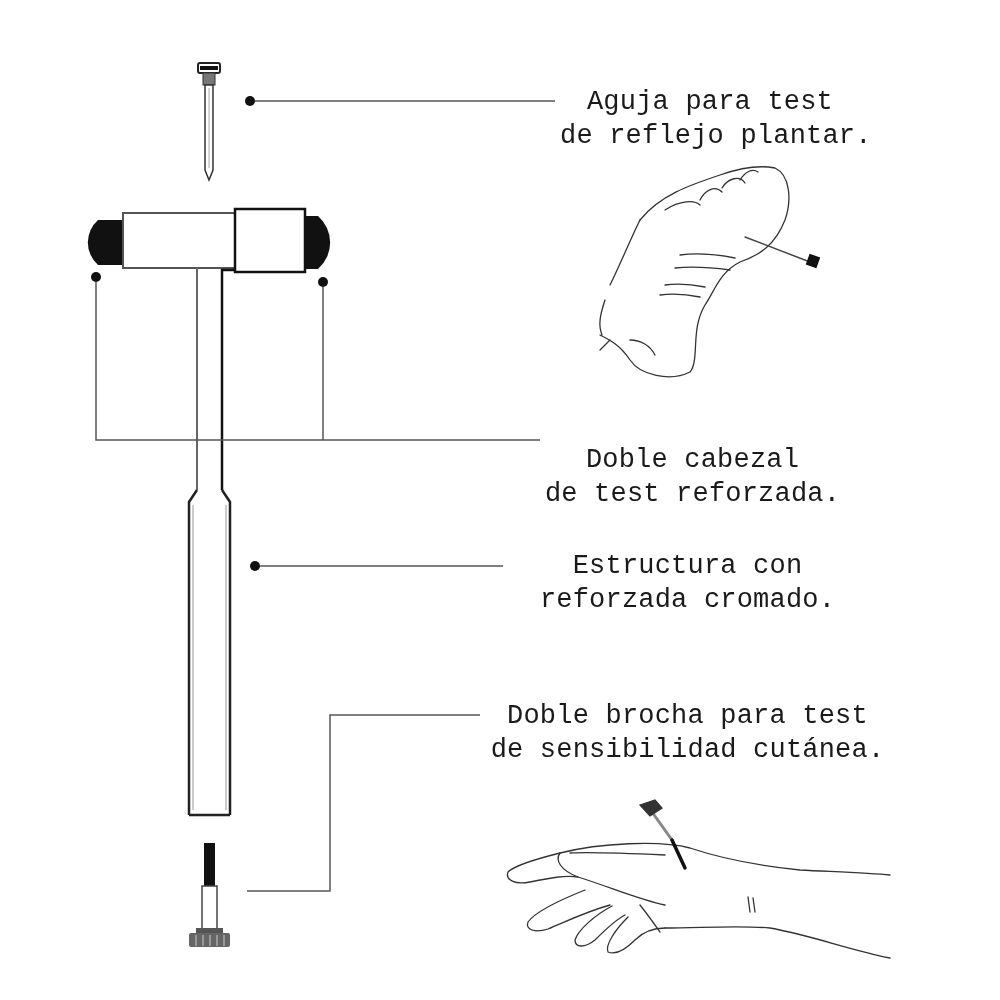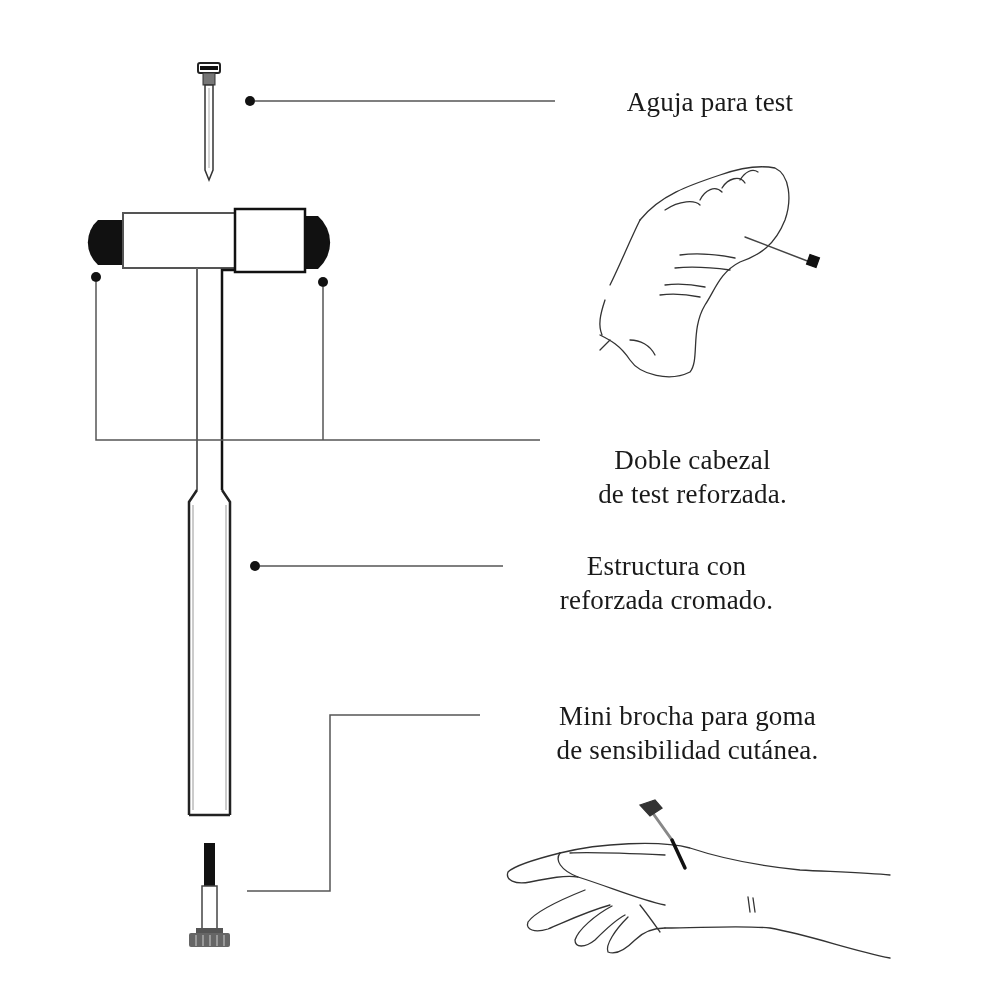--- a/index.html
+++ b/index.html
@@ -1,21 +1,21 @@
 <!DOCTYPE html>
 <html><head>
   <meta charset="utf-8">
   <style>
     html, body { margin: 0; padding: 0; background: #ffffff; }
     body { width: 1000px; height: 1000px; position: relative; overflow: hidden; }
     .stage { position: absolute; left: 0; top: 0; width: 1000px; height: 1000px; }
     svg.art { position: absolute; left: 0; top: 0; }
     .label {
       position: absolute;
-      font-family: Liberation Serif, serif;
+      font-family: Liberation Mono, monospace;
       font-size: 27px;
       line-height: 34px;
       color: #1a1a1a;
       text-align: center;
       white-space: nowrap;
       letter-spacing: 0.2px;
     }
     .label span { display: block; }
   </style>
 </head>
@@ -129,29 +129,30 @@
       <path d="M570 853 C 585 852, 600 852, 665 855"></path>
 
       <line x1="652" y1="812" x2="672" y2="840" stroke="#888" stroke-width="3"></line>
       <line x1="672" y1="840" x2="685" y2="868" stroke="#111" stroke-width="3.5"></line>
       <path d="M640 805 L 655 800 L 662 808 L 650 816 Z" fill="#333" stroke="#333"></path>
     </g>
   </svg>
 
   <div class="label" style="left:560px; top:85px; width:300px;">
     <span>Aguja para test</span>
+    <span>de reflejo plantar.</span>
   </div>
 
   <div class="label" style="left:520px; top:443px; width:345px;">
     <span>Doble cabezal</span>
     <span>de test reforzada.</span>
   </div>
 
-  <div class="label" style="left:484px; top:549px; width:365px;">
+  <div class="label" style="left:505px; top:549px; width:365px;">
     <span>Estructura con</span>
     <span>reforzada cromado.</span>
   </div>
 
   <div class="label" style="left:480px; top:699px; width:415px;">
-    <span>Mini brocha para goma</span>
+    <span>Doble brocha para test</span>
     <span>de sensibilidad cutánea.</span>
   </div>
 </div>
 
 </body></html>

